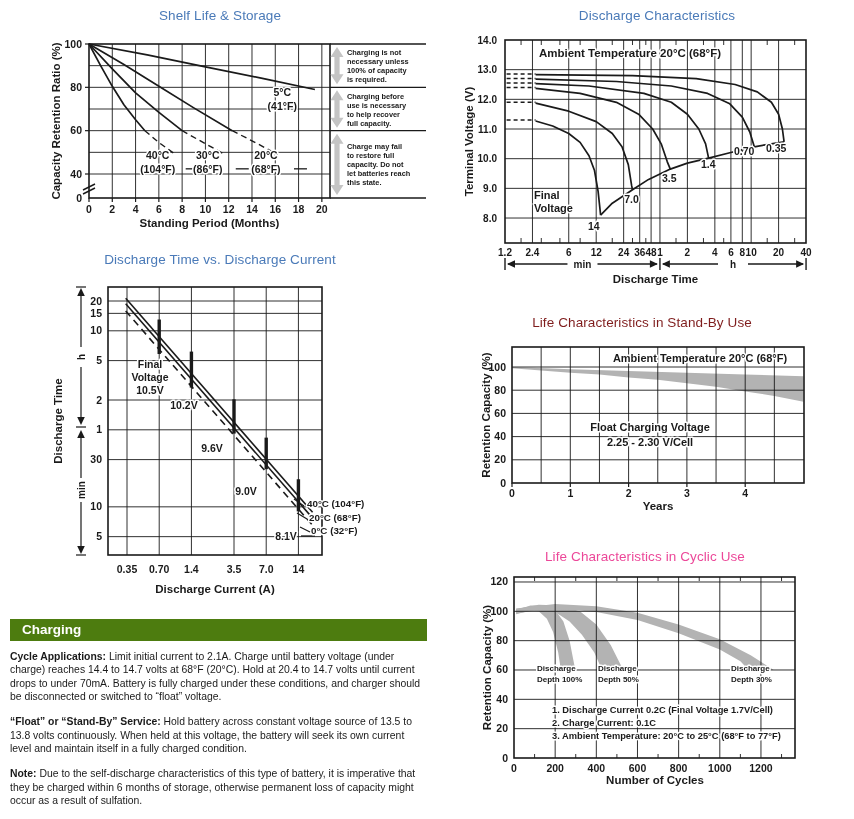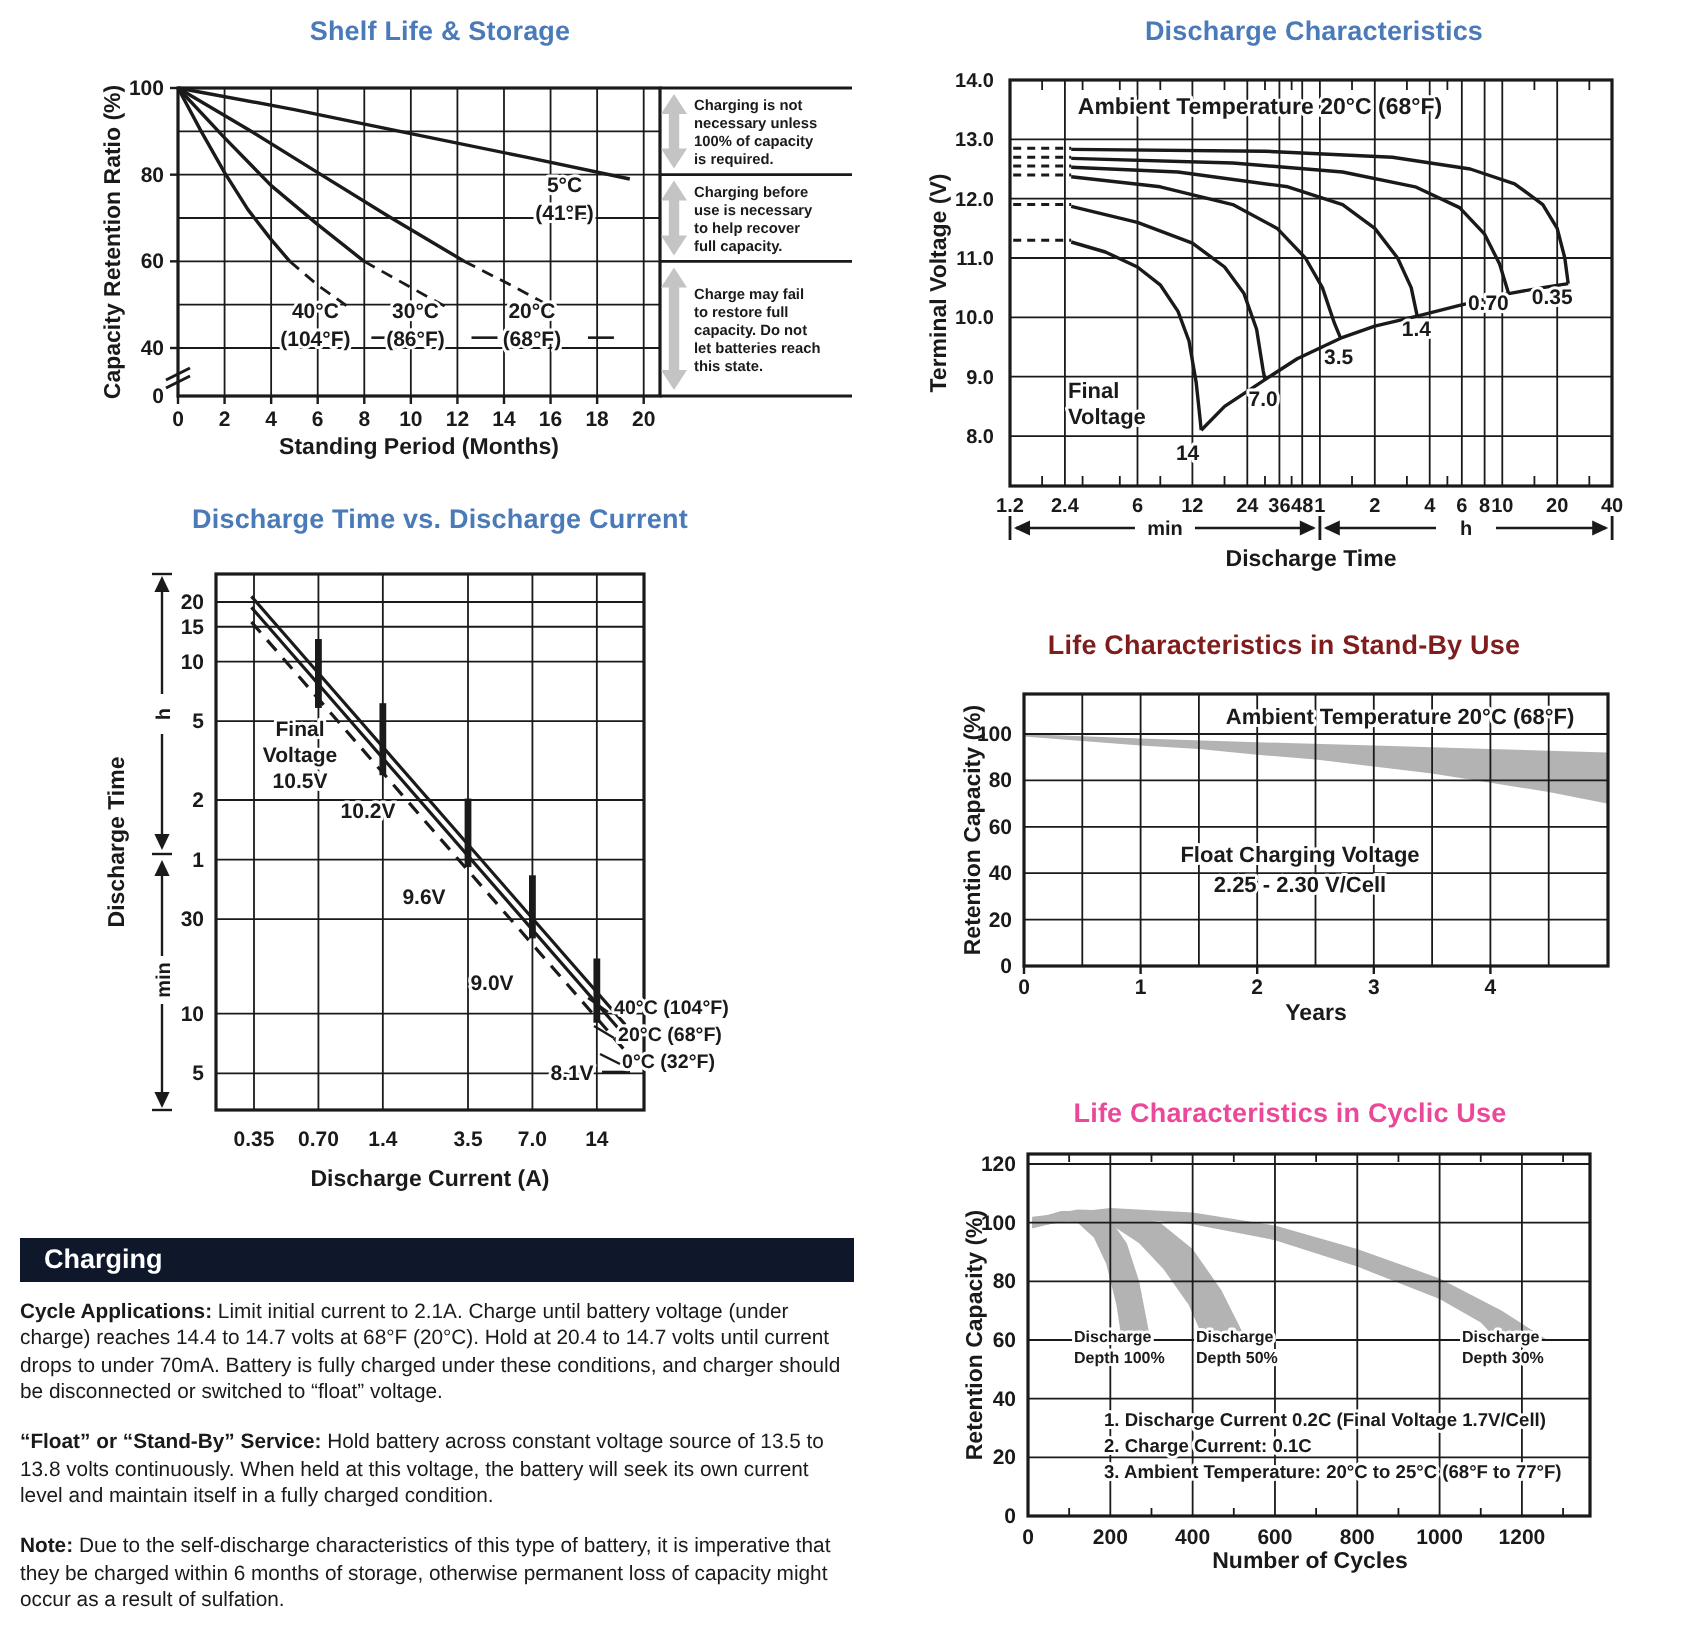--- a/index.html
+++ b/index.html
@@ -1,18 +1,18 @@
 <!DOCTYPE html>
 <html><head>
 <meta charset="utf-8">
 <style>
   html,body{margin:0;padding:0;background:#fff;}
   .page{position:relative;width:854px;height:819px;background:#fff;overflow:hidden;
         font-family:"Liberation Sans",sans-serif;}
-  .ctitle{position:absolute;font-size:13.5px;font-weight:bold;text-align:center;
+  .ctitle{position:absolute;font-size:13.5px;font-weight:normal;text-align:center;
           letter-spacing:.1px;}
   #charts{position:absolute;left:0;top:0;}
   #charts text{font-family:"Liberation Sans",sans-serif;}
   .halo{paint-order:stroke;stroke:#fff;stroke-width:3px;stroke-linejoin:round;}
   .charging{position:absolute;left:10px;top:619px;width:417px;color:#1a1a1a;}
   .charging-bar{height:22px;line-height:22px;padding-left:12px;color:#fff;
                 font-weight:bold;font-size:13.5px;margin-bottom:9px;}
   .charging p{margin:0 0 12px 0;font-size:10.4px;line-height:1.28;}
   .charging b{font-weight:bold;}
 </style>
@@ -386,20 +386,20 @@
         <text x="731" y="681.5" font-size="8" font-weight="bold" text-anchor="start" fill="#1a1a1a" class="halo">Depth 30%</text>
         <text x="552" y="713" font-size="9.3" font-weight="bold" text-anchor="start" fill="#1a1a1a" class="halo">1. Discharge Current 0.2C (Final Voltage 1.7V/Cell)</text>
         <text x="552" y="726" font-size="9.3" font-weight="bold" text-anchor="start" fill="#1a1a1a" class="halo">2. Charge Current: 0.1C</text>
         <text x="552" y="739" font-size="9.3" font-weight="bold" text-anchor="start" fill="#1a1a1a" class="halo">3. Ambient Temperature: 20°C to 25°C (68°F to 77°F)</text>
         <text x="655" y="784" font-size="11.5" font-weight="bold" text-anchor="middle" fill="#1a1a1a">Number of Cycles</text>
         <text x="491" y="667.5" font-size="11.5" font-weight="bold" text-anchor="middle" fill="#1a1a1a" transform="rotate(-90 491 667.5)">Retention Capacity (%)</text>
       </g>
     </svg>
 
   <div class="charging">
-    <div class="charging-bar" style="background: #0f172a;">
+    <div class="charging-bar" style="background: #4d7c0f;">
       <span>Charging</span>
     </div>
     <p><b>Cycle Applications:</b><span> Limit initial current to 2.1A. Charge until battery voltage (under charge) reaches 14.4 to 14.7 volts at 68°F (20°C). Hold at 20.4 to 14.7 volts until current drops to under 70mA. Battery is fully charged under these conditions, and charger should be disconnected or switched to “float” voltage.</span></p>
     <p><b>“Float” or “Stand-By” Service:</b><span> Hold battery across constant voltage source of 13.5 to 13.8 volts continuously. When held at this voltage, the battery will seek its own current level and maintain itself in a fully charged condition.</span></p>
     <p><b>Note:</b><span> Due to the self-discharge characteristics of this type of battery, it is imperative that they be charged within 6 months of storage, otherwise permanent loss of capacity might occur as a result of sulfation.</span></p>
   </div>
 </div>
 
 </body></html>

